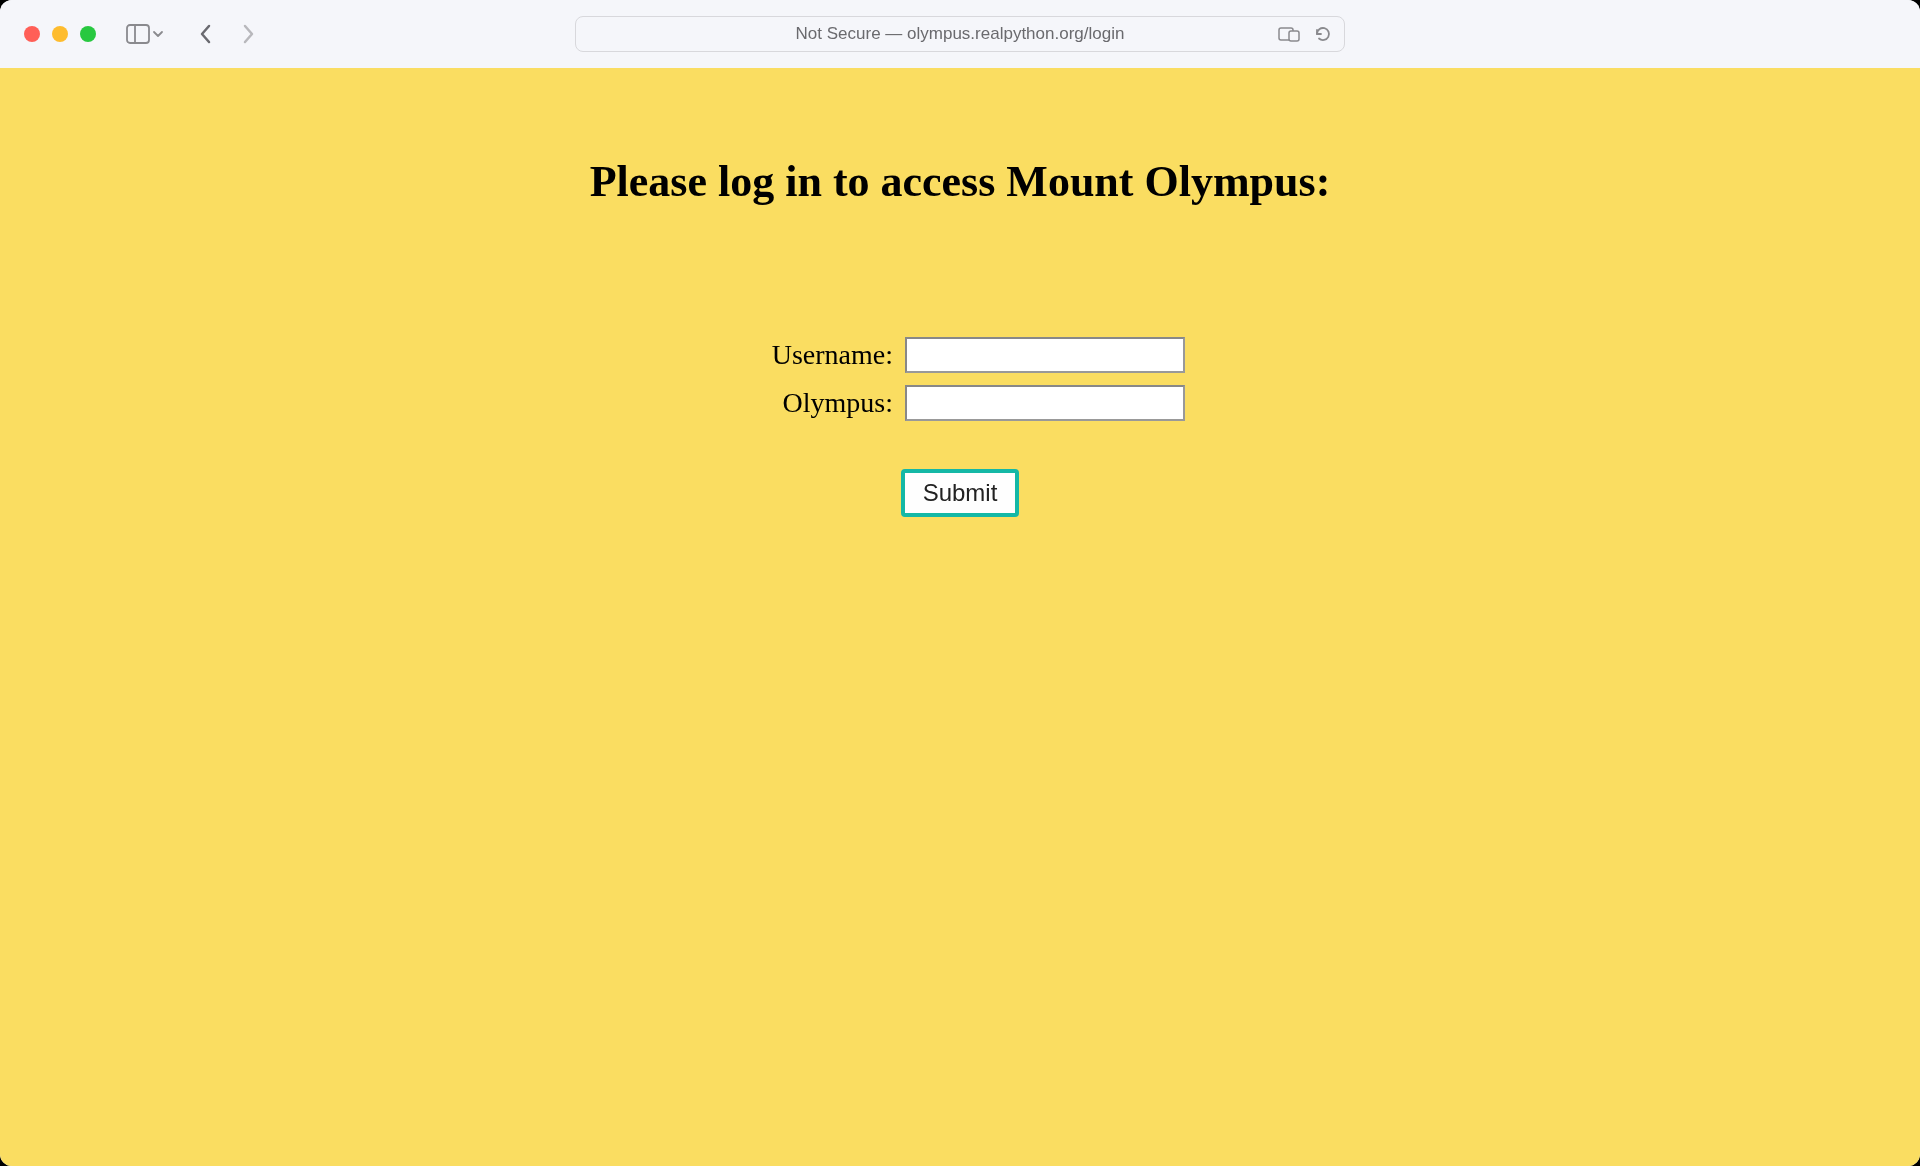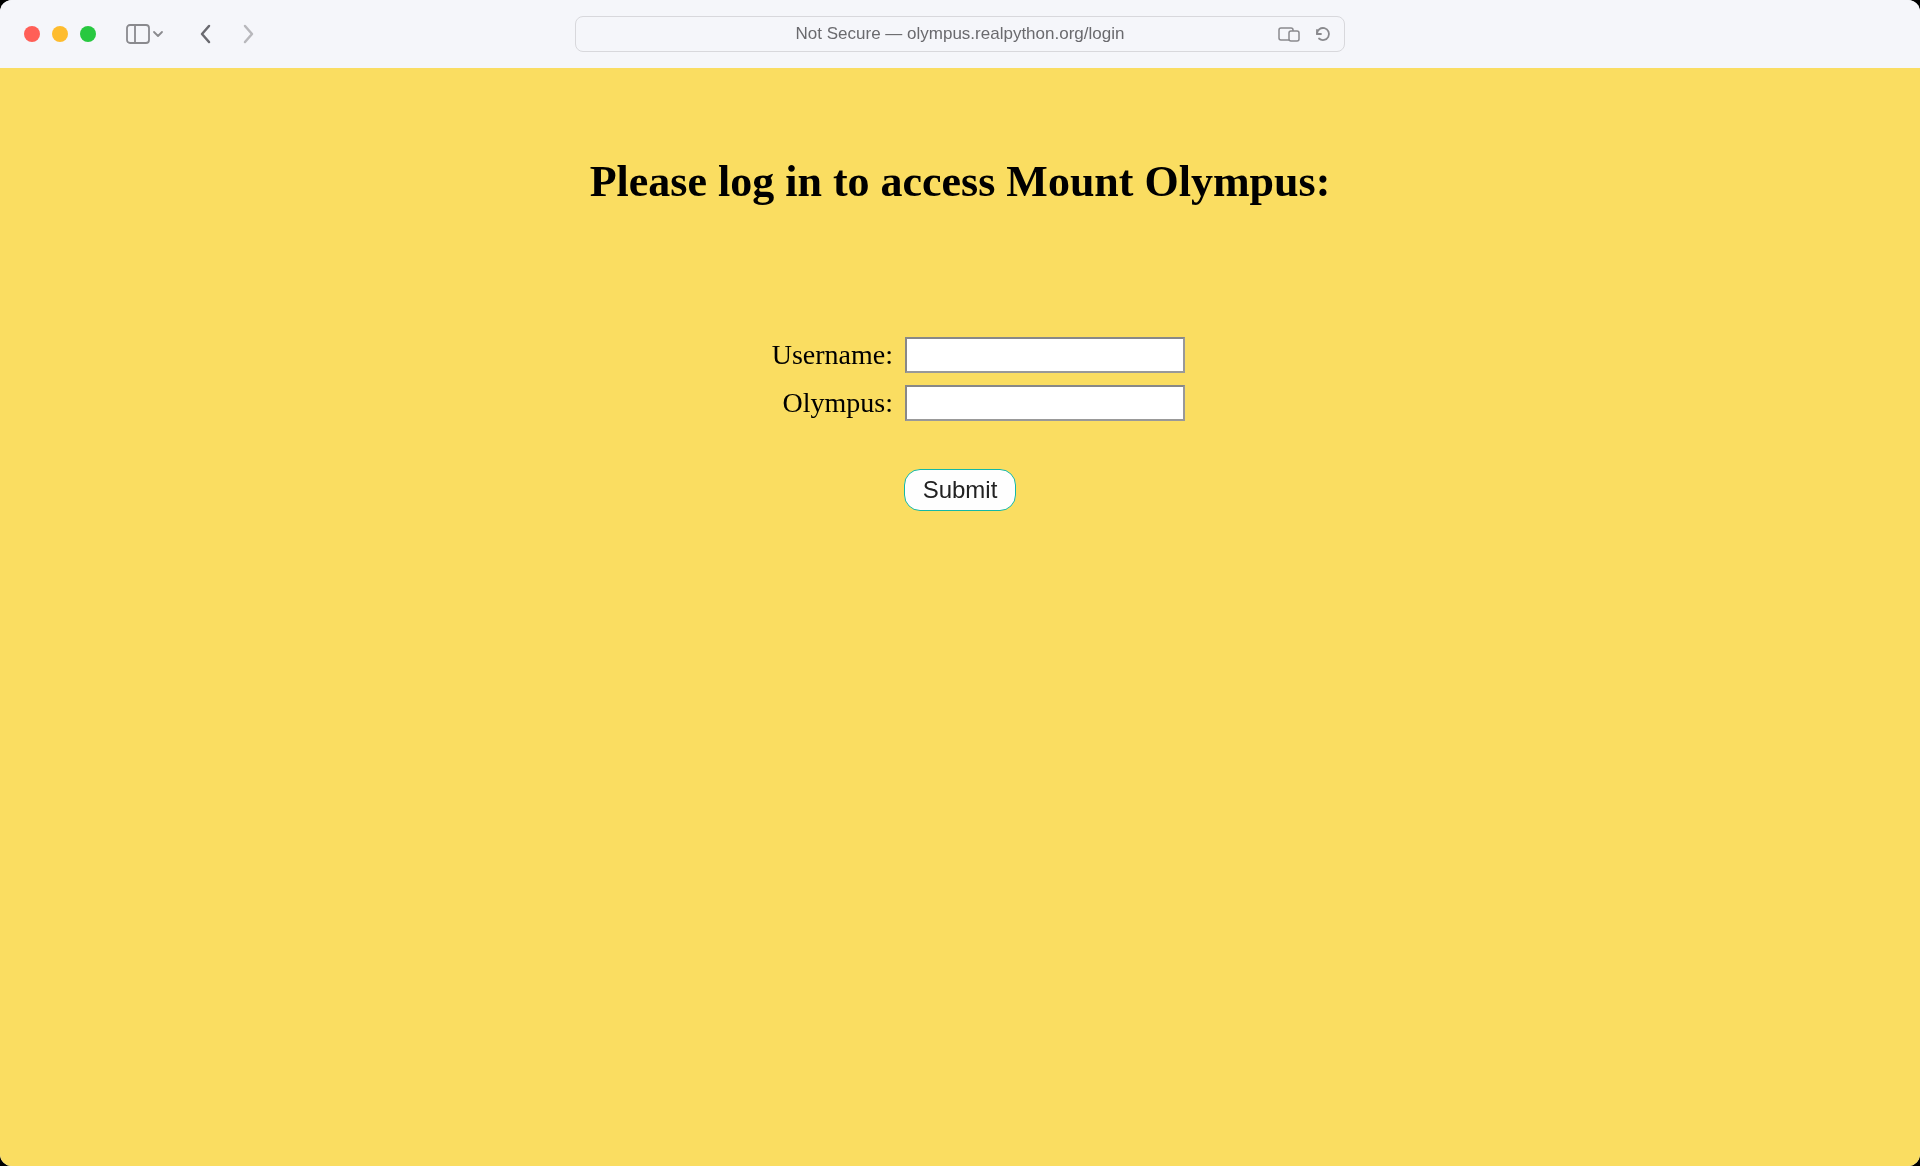--- a/index.html
+++ b/index.html
@@ -160,22 +160,22 @@
 
     .submit-row {
       margin-top: 48px;
       text-align: center;
     }
 
     .submit-button {
       font-size: 24px;
       padding: 6px 18px;
       background: #fefefe;
-      border: 1px solid #14b8a6;
-      border-radius: 16px;
+      border: 4px solid #14b8a6;
+      border-radius: 4px;
       font-family: -apple-system, BlinkMacSystemFont, "Segoe UI", sans-serif;
       color: #222;
       cursor: pointer;
     }
   </style>
 </head>
 <body>
 
 <div class="window">
 

